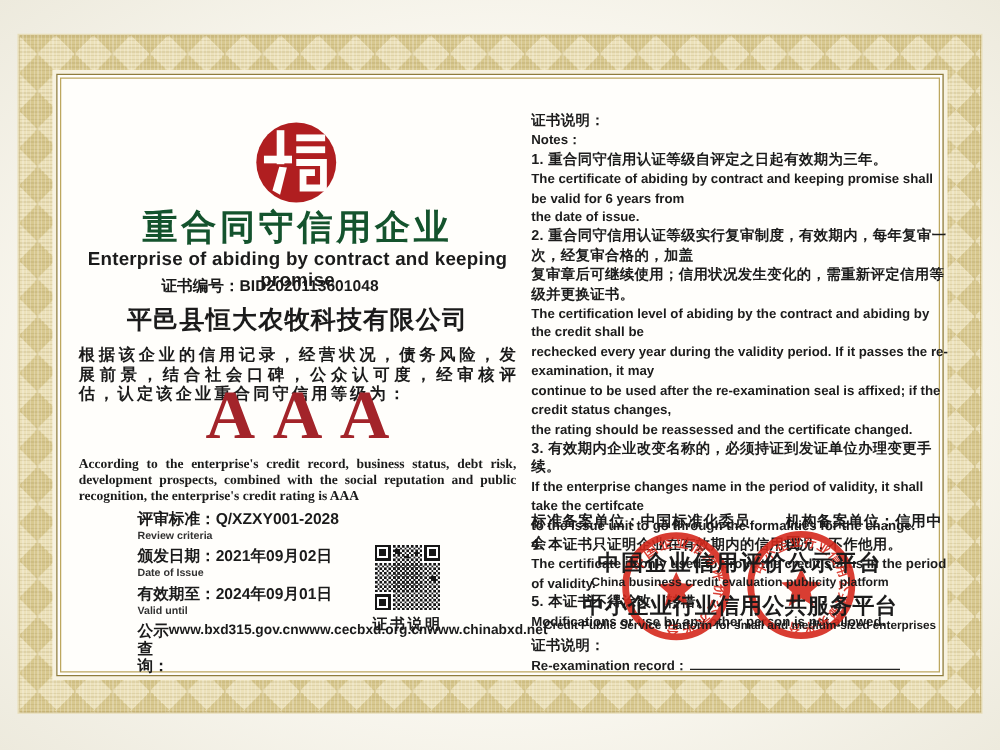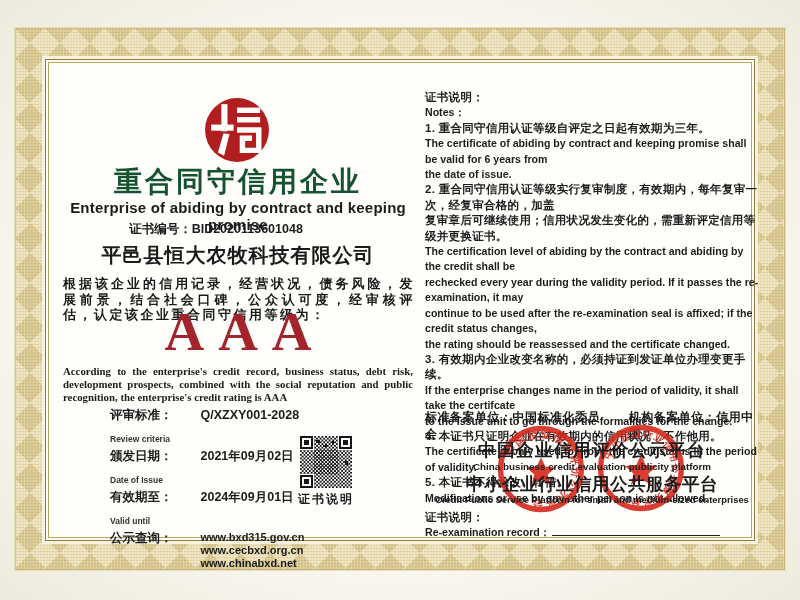--- a/index.html
+++ b/index.html
@@ -33,23 +33,23 @@
   .title-en{left:60px;top:199px;width:356px;text-align:center;font-size:15px;font-weight:bold;letter-spacing:0.2px;}
   .certno{left:60px;top:221px;width:312px;text-align:center;font-size:12.5px;font-weight:bold;}
   .company{left:60px;top:242px;width:356px;text-align:center;font-size:20px;font-weight:bold;letter-spacing:1px;}
   .stmt-zh{left:63px;top:276px;width:352px;font-size:13px;line-height:15.5px;font-weight:bold;text-align:justify;letter-spacing:2.5px;}
   .rating{left:60px;top:300px;width:356px;text-align:center;font-family:Liberation Serif, serif;
     font-size:55px;font-weight:bold;color:var(--accent-red,#a3242a);letter-spacing:14px;text-indent:14px;}
   .stmt-en{left:63px;top:365px;width:350px;font-family:"Liberation Serif","DejaVu Serif",serif;
     font-size:10.8px;line-height:13px;font-weight:bold;text-align:justify;}
   .meta{left:110px;top:408px;width:200px;}
   .meta-row{margin-bottom:5px;}
-  .meta-main{font-size:12.5px;font-weight:bold;line-height:14px;display:flex;gap:28px;}
-  .meta-caption{font-size:8.5px;font-weight:bold;color:#333;line-height:10px;margin-top:12px;}
-  .urls{display:flex;flex-direction:column;justify-content:center;}
+  .meta-main{font-size:12.5px;font-weight:bold;line-height:14px;display:flex;}
+  .meta-caption{font-size:8.5px;font-weight:bold;color:#333;line-height:10px;margin-top:1px;}
+  .urls{display:flex;justify-content:center;}
   .urls span{font-size:11px;font-weight:bold;line-height:13px;}
   .qr{left:300px;top:436px;width:52px;height:52px;}
   .qr-label{left:286px;top:491px;width:80px;text-align:center;font-size:12px;font-weight:bold;letter-spacing:2px;}
   
   .notes{left:425px;top:90px;width:334px;}
   .notes p{margin:0;font-weight:bold;color:#1c1c1c;}
   .notes .zh{font-size:11.5px;line-height:15.4px;letter-spacing:0.3px;}
   .notes .en{font-size:10.6px;line-height:15.4px;}
   .reexam-zh{margin-top:4px !important;}
   .fill-line{display:inline-block;width:168px;border-bottom:1px solid #222;height:10px;margin-left:2px;}

